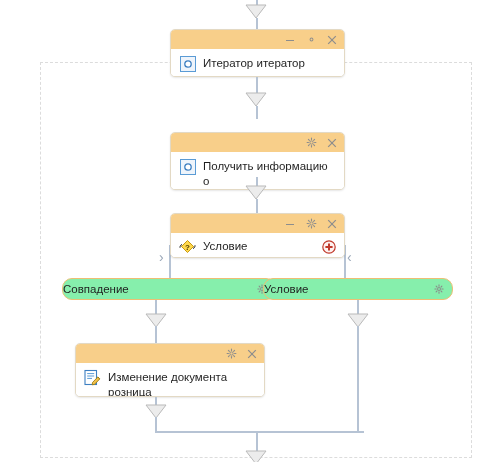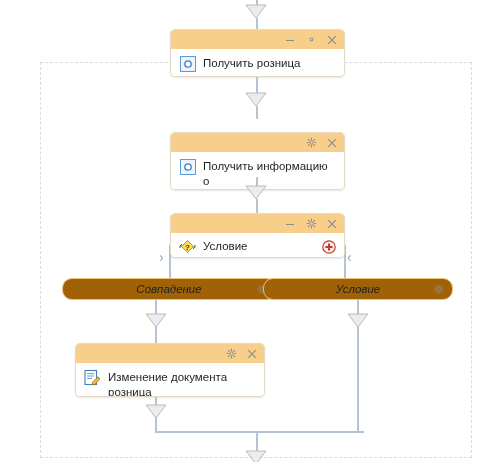--- a/index.html
+++ b/index.html
@@ -95,30 +95,29 @@
     display: flex;
     align-items: center;
     justify-content: center;
   }
   .node-icon svg { display: block; }
 
   
   .branch-bar {
     position: absolute;
     height: 22px;
-    background: #a16207;
+    background: #86efac;
     border: 1px solid #edbf73;
     border-radius: 10px;
     box-sizing: border-box;
     display: flex;
     align-items: center;
-    justify-content: center;
+    justify-content: flex-start;
     color: #1f1f1f;
     font-size: 11.5px;
-    font-style: italic;
   }
   .branch-bar .gear {
     position: absolute;
     right: 8px;
     top: 50%;
     transform: translateY(-50%);
     color: #8a8a8a;
     display: flex;
   }
   .branch-bar .gear svg { display:block; }
@@ -177,21 +176,21 @@
           </svg>
       </span>
     </div>
     <div class="node-body">
       <span class="node-icon">
         <svg width="16" height="16" viewBox="0 0 16 16">
           <rect x="0.5" y="0.5" width="15" height="15" fill="#eef4fb" stroke="#5a9bd5" stroke-width="1"></rect>
           <circle cx="8" cy="8" r="3.2" fill="#ffffff" stroke="#3d7fc1" stroke-width="1.3"></circle>
         </svg>
       </span>
-      <span class="node-label">Получить розница</span>
+      <span class="node-label">Итератор итератор</span>
     </div>
   </div>
 
   <div class="vline" style="left:256px; top:77px; height:18px;"></div>
   <div class="arrow-wrap" style="left:245px; top:92px;">
     <svg width="22" height="15" viewBox="0 0 22 15">
       <polygon points="1,1 21,1 11,14" fill="#ececec" stroke="#b9b9b9" stroke-width="1"></polygon>
     </svg>
   </div>
   <div class="vline" style="left:256px; top:106px; height:13px;"></div>

